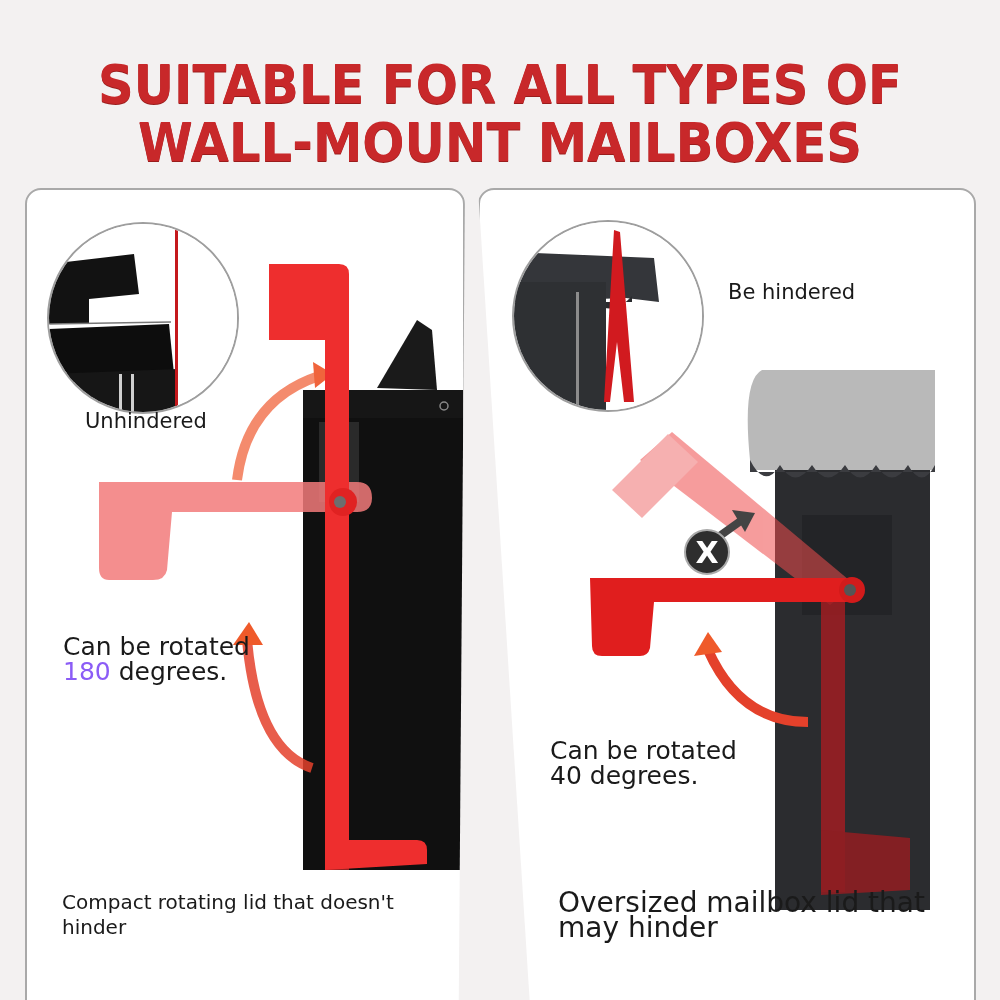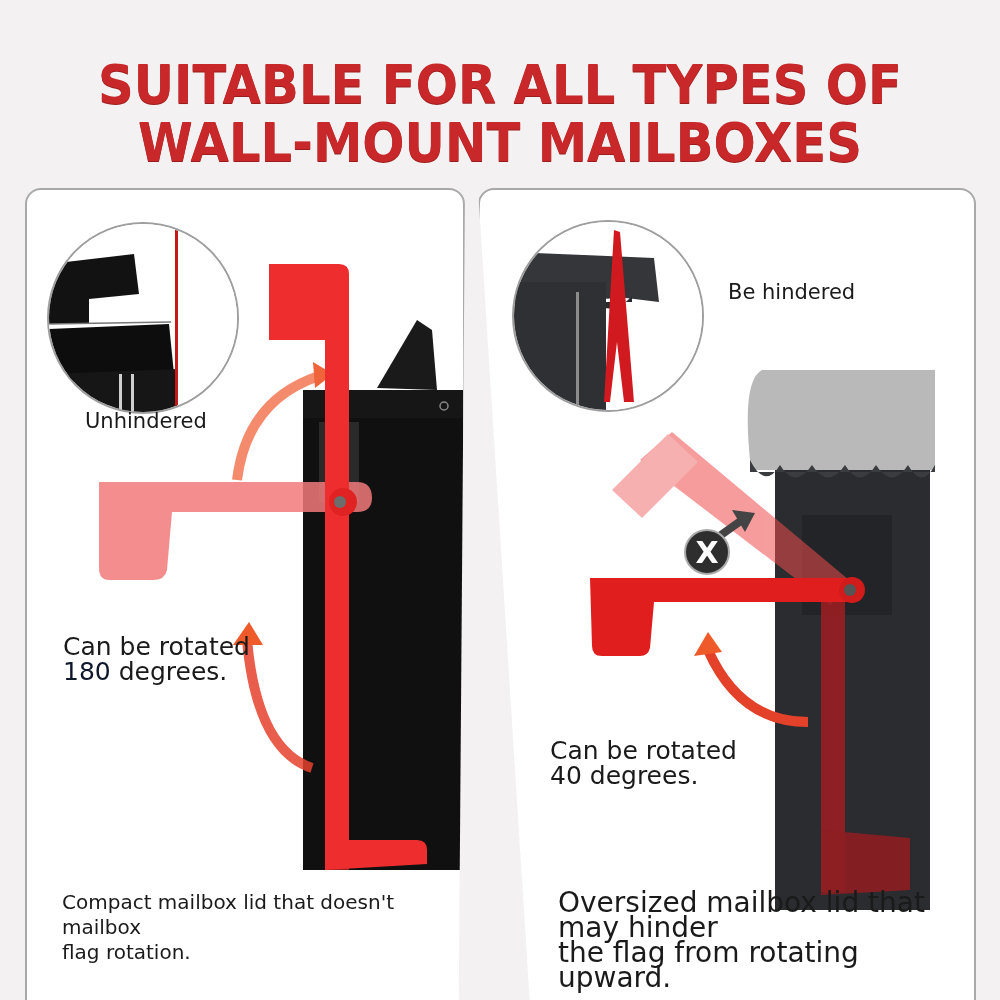--- a/index.html
+++ b/index.html
@@ -28,21 +28,21 @@
     border: 2px solid #a9a9a9;
     border-radius: 16px;
     overflow: hidden;
   }
   .panel.left { left: 25px; top: 188px; width: 440px; height: 858px;
     clip-path: polygon(0 0, 100% 0, 98.5% 100%, 0 100%); }
   .panel.right-outer { left: 478px; top: 188px; width: 498px; height: 940px;
     clip-path: polygon(0 0, 100% 0, 100% 100%, 12% 100%); }
 
   .txt { position: absolute; color: #1a1a1a; font-size: 25px; line-height: 25px; }
-  .accent { color: #0f172a; }
+  .accent { color: #8b5cf6; }
 
   .zoom-circle {
     position: absolute; border-radius: 50%;
     border: 2px solid #9e9e9e; overflow: hidden; background: #fff;
   }
   .abs { position: absolute; }
 </style>
 </head>
 <body>
 
@@ -94,22 +94,21 @@
 
   <div class="txt" style="left:36px; top:444px;">
     <div>Can be rotated</div>
     <div>
       <span class="accent">180</span>
       <span>degrees.</span>
     </div>
   </div>
 
   <div class="txt" style="left:35px; top:700px; font-size:20px;">
-    <div>Compact mailbox lid that doesn't mailbox</div>
-    <div>flag rotation.</div>
+    <div>Compact rotating lid that doesn't hinder</div>
   </div>
 </div>
 
 <div class="panel right-outer">
 
   <div class="zoom-circle" style="left:32px; top:30px; width:192px; height:192px;">
     <svg width="192" height="192" viewBox="0 0 192 192">
       <rect width="192" height="192" fill="#ffffff"></rect>
       <polygon points="0,30 140,36 145,80 112,76 0,80" fill="#34363a"></polygon>
       <path d="M20,70 Q45,100 70,72 Q95,100 118,74 L118,80 L20,80 Z" fill="#2a2b2e"></path>
@@ -153,15 +152,14 @@
   <div class="txt" style="left:70px; top:548px;">
     <div>Can be rotated</div>
     <div>
       <span>40</span>
       <span>degrees.</span>
     </div>
   </div>
 
   <div class="txt" style="left:78px; top:700px; font-size:28px;">
     <div>Oversized mailbox lid that may hinder</div>
-    <div>the flag from rotating upward.</div>
   </div>
 </div>
 
 </body></html>

